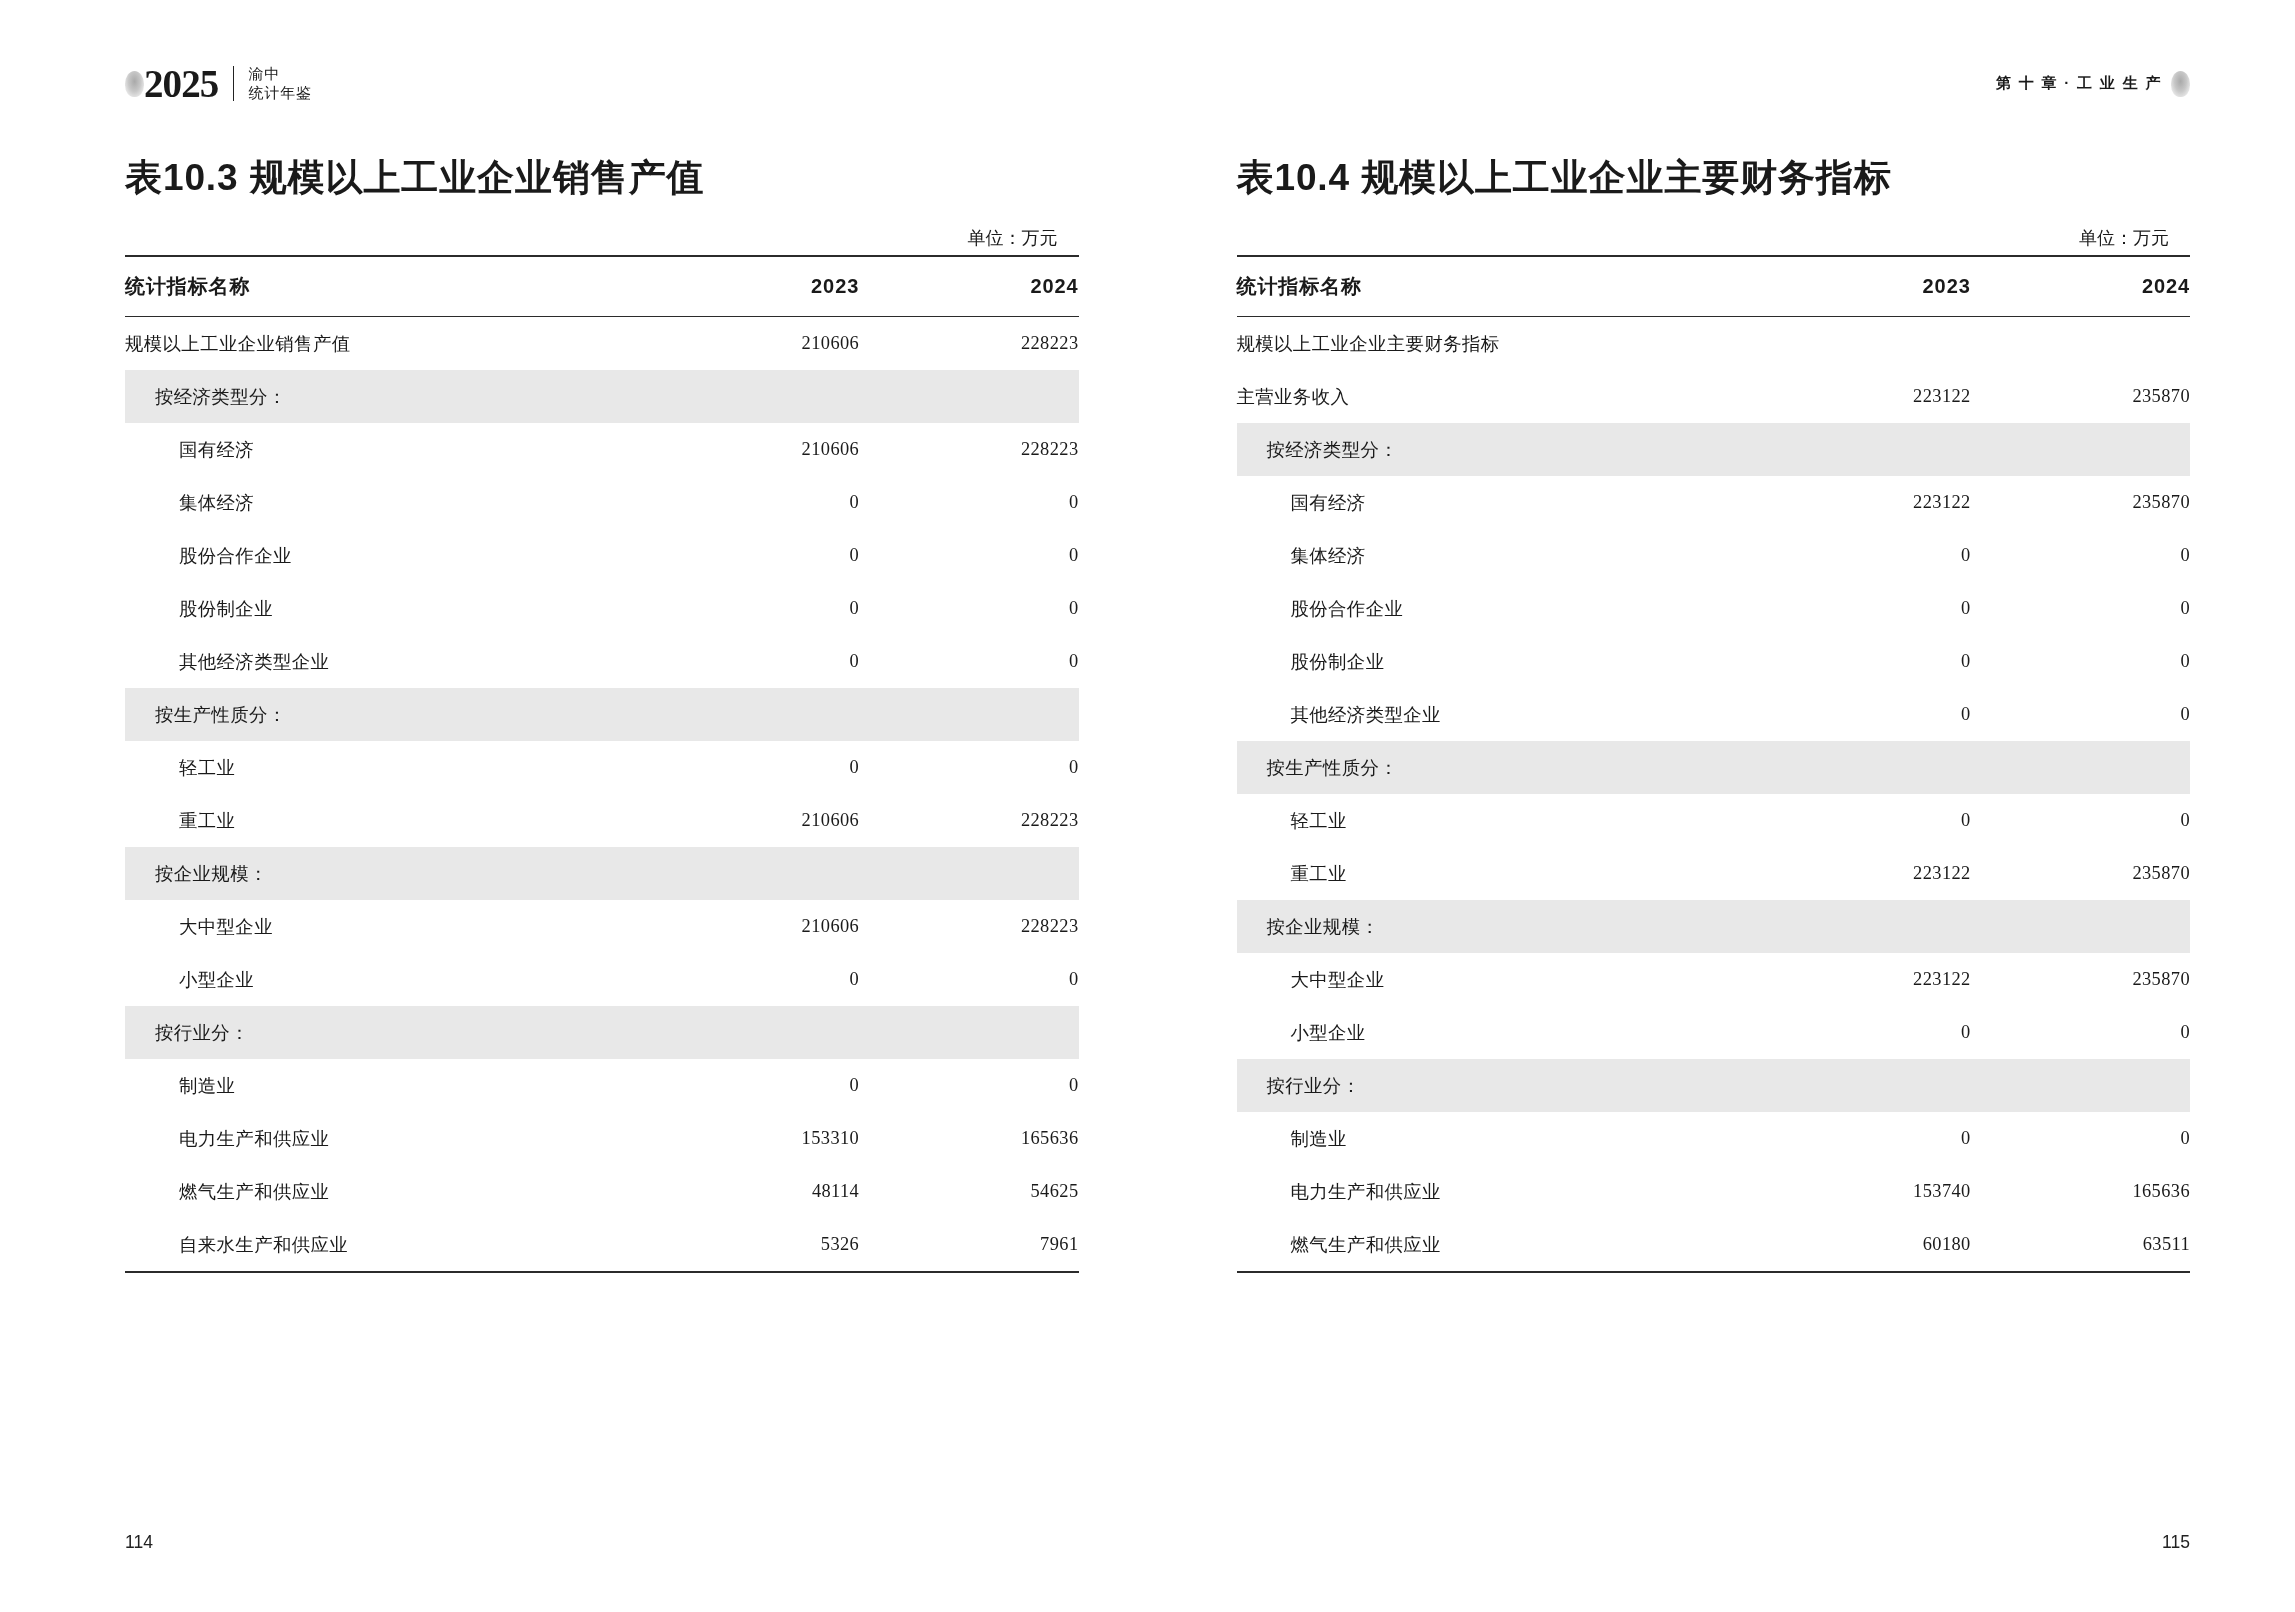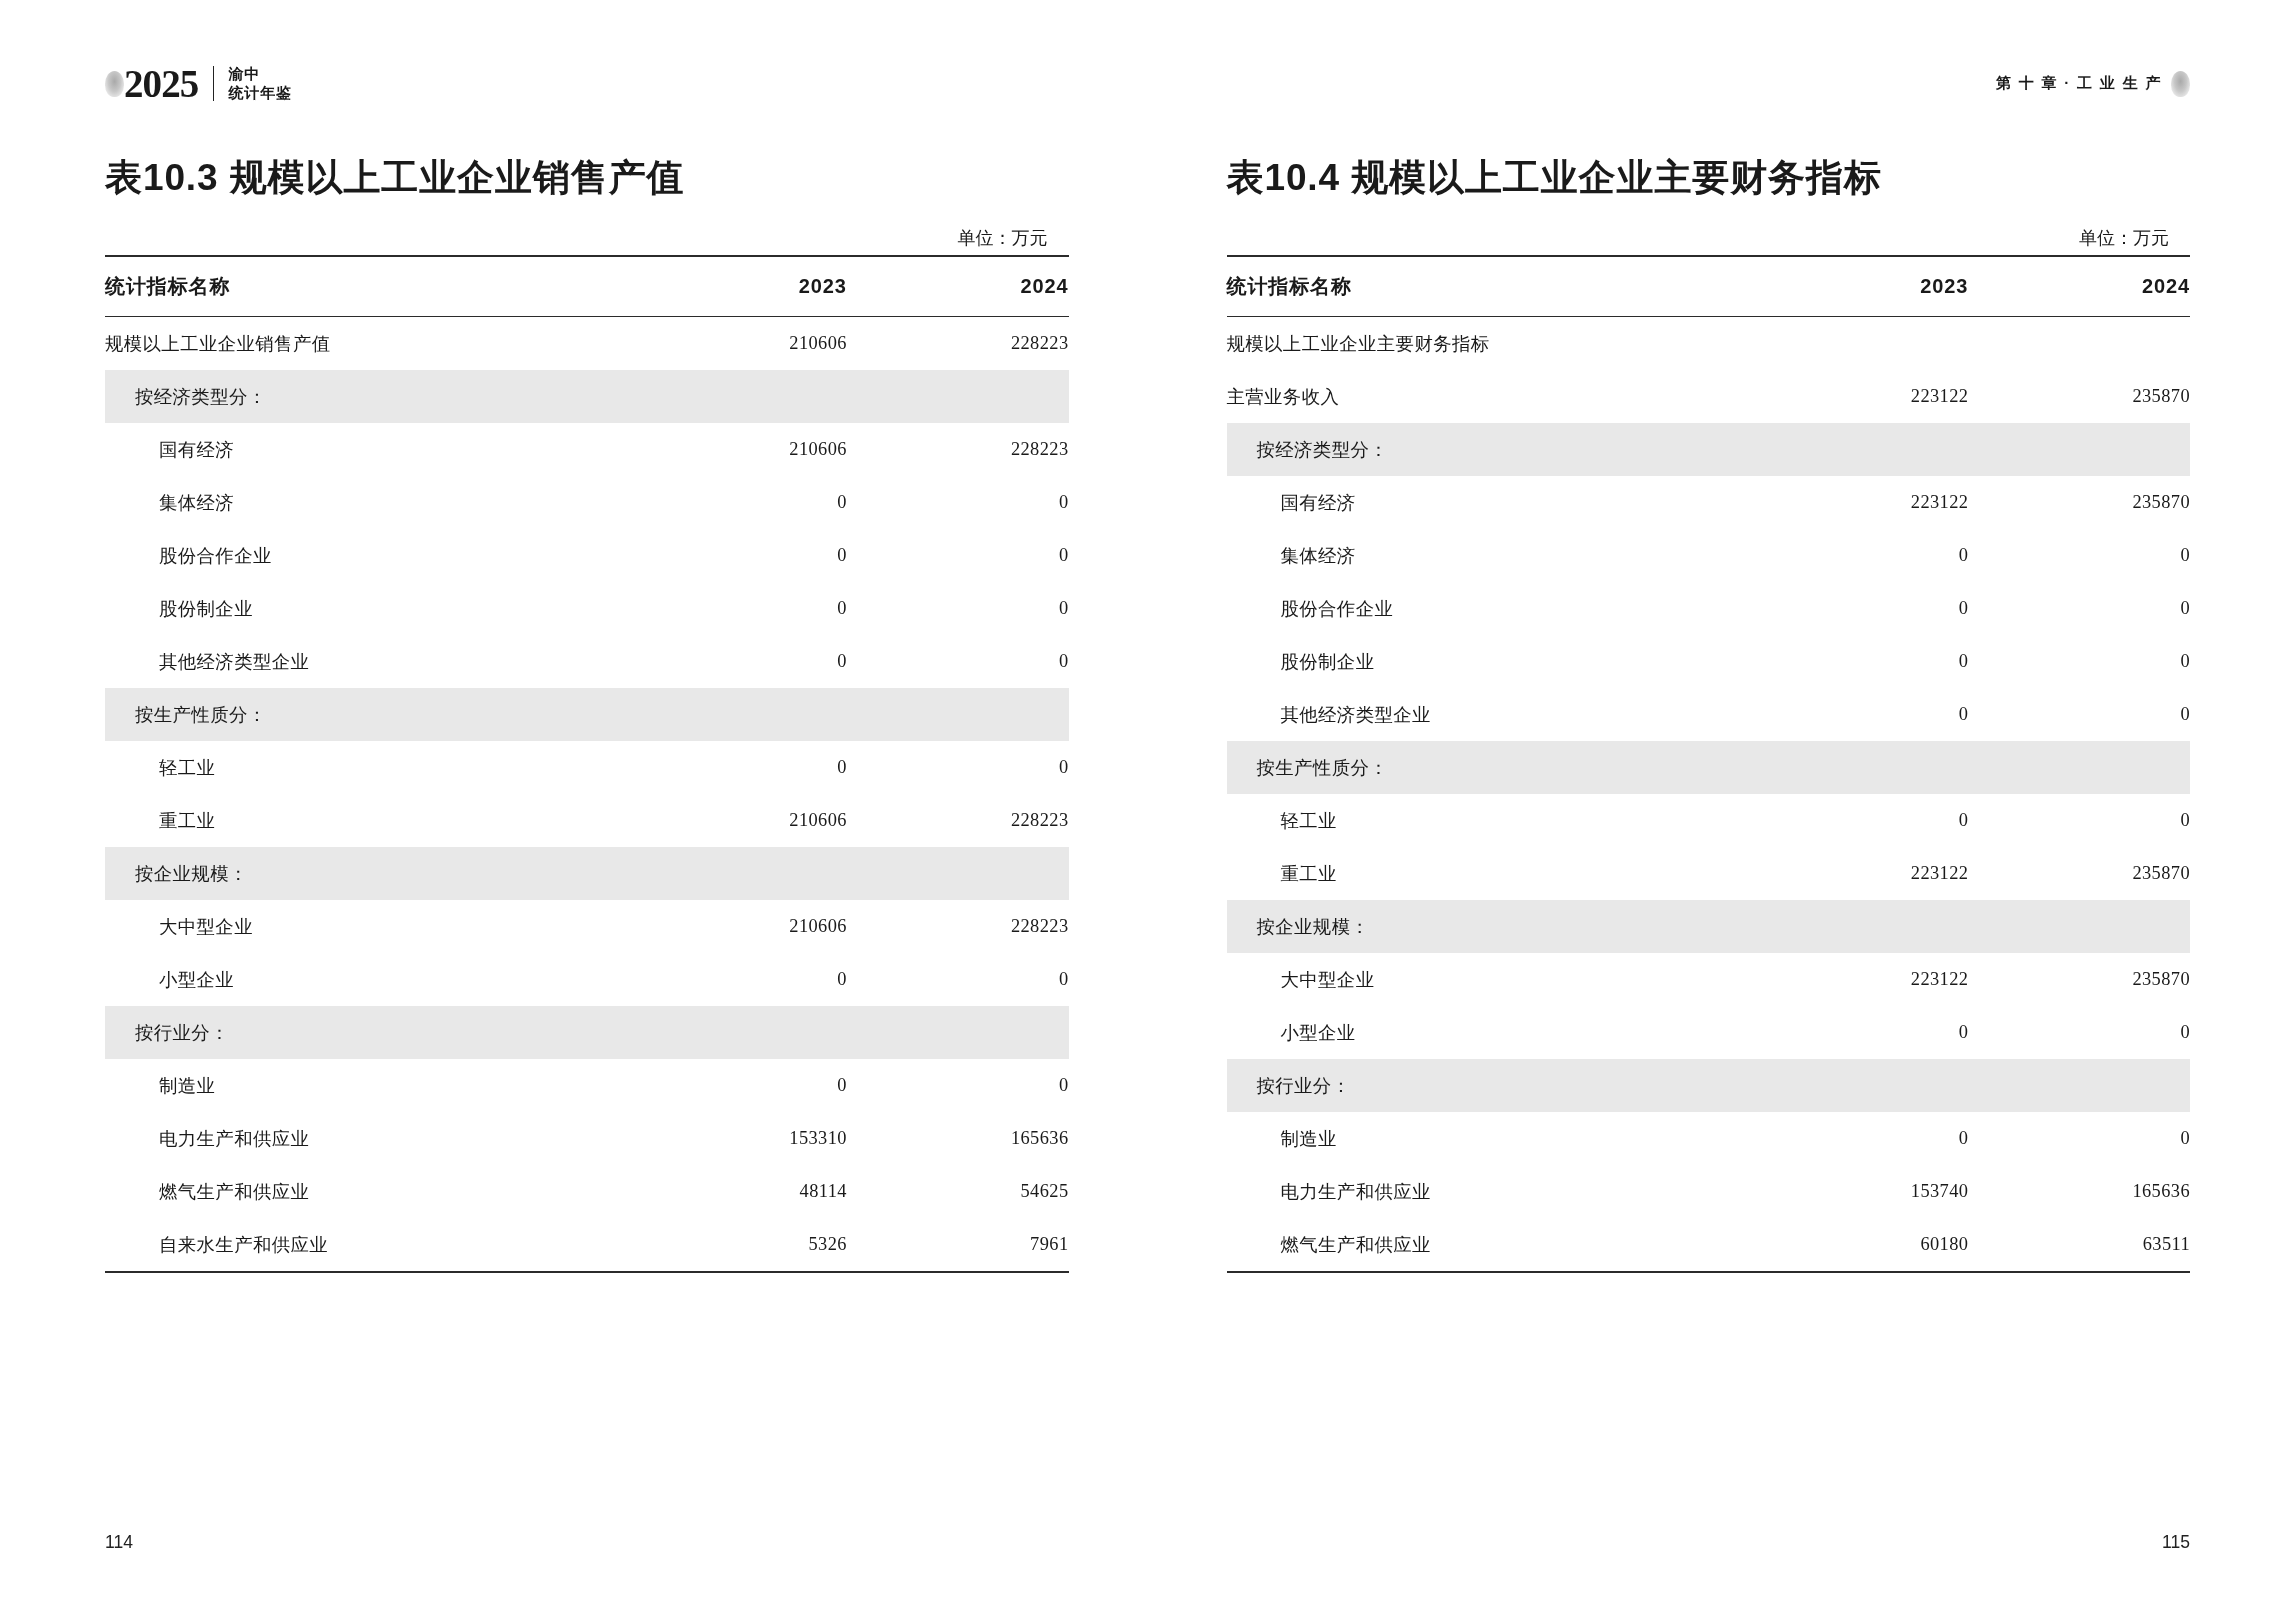--- a/index.html
+++ b/index.html
@@ -21,21 +21,21 @@
     height: 1613px;
     box-sizing: border-box;
   }
   .page {
     width: 1148px;
     height: 1613px;
     box-sizing: border-box;
     position: relative;
     padding: 0;
   }
-  .page-left { padding: 53px 79px 0 105px; }
+  .page-left { padding: 53px 79px 0 105px; margin-left: 20px; }
   .page-right { padding: 53px 105px 0 79px; }
 
   
   .runhead {
     display: flex;
     align-items: center;
     height: 61px;
   }
   .runhead-left { justify-content: flex-start; }
   .runhead-right { justify-content: flex-end; }
@@ -62,21 +62,21 @@
   .year-divider {
     width: 1.8px;
     height: 35px;
     background: #222;
     margin: 0 5.3px;
   }
   .year-sub {
     font-size: 15px;
     line-height: 1.25;
     font-family: "Liberation Sans", sans-serif;
-    font-weight: bold;
+    font-weight: normal;
     letter-spacing: 0.9px;
   }
   .chapter-label {
     font-size: 15px;
     font-family: "Liberation Sans", sans-serif;
     font-weight: bold;
     letter-spacing: 1.8px;
     margin-right: 8.8px;
   }
 

